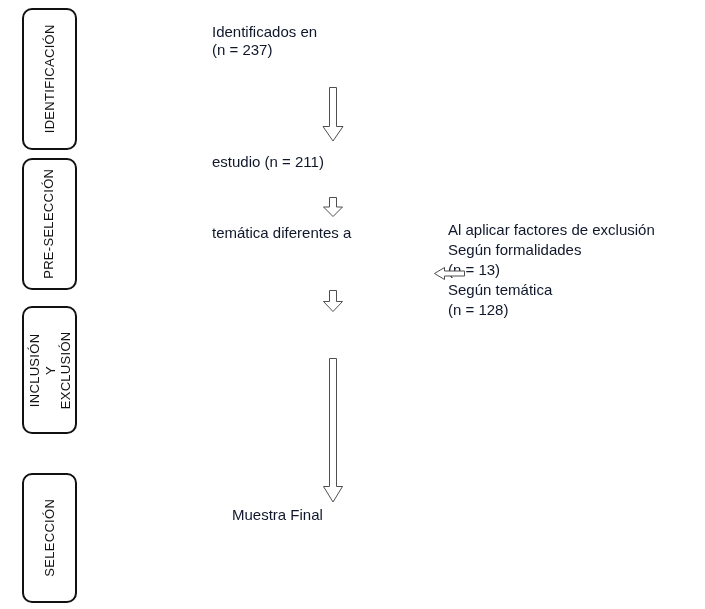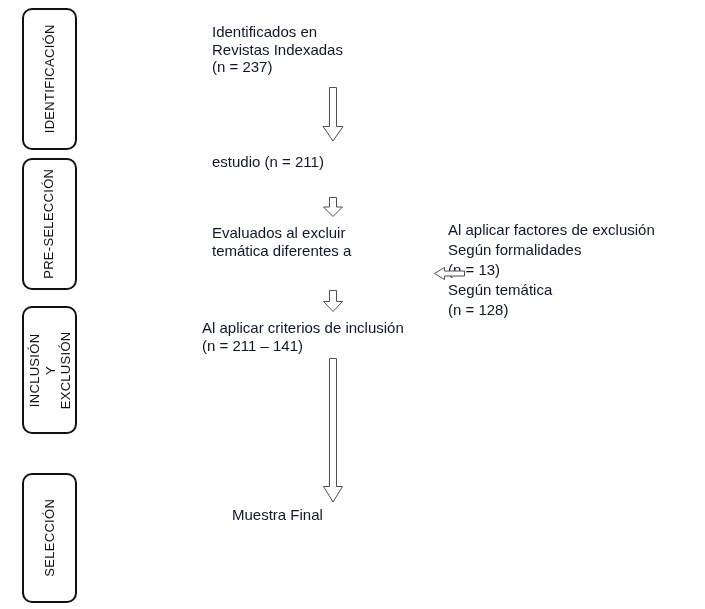--- a/index.html
+++ b/index.html
@@ -60,61 +60,55 @@
   </div>
   <div class="stage" style="top:306px; height:128px;">
     <span class="rot double">INCLUSIÓN Y EXCLUSIÓN</span>
   </div>
   <div class="stage" style="top:473px; height:130px;">
     <span class="rot single">SELECCIÓN</span>
   </div>
 
   <div class="node" style="left:212px; top:23px; width:240px;">
     <div>Identificados en</div>
-    <div>Revistas Indexadas</div>
     <div>(n = 237)</div>
   </div>
 
   <svg class="arrow" style="left:322px; top:87px;" width="22" height="55" viewBox="0 0 22 55">
     <polygon points="7.5,0.5 14.5,0.5 14.5,39.5 21,39.5 11,54 1,39.5 7.5,39.5"></polygon>
   </svg>
 
   <div class="node" style="left:212px; top:153px; width:240px;">
     <div>estudio (n = 211)</div>
   </div>
 
   <svg class="arrow" style="left:323px; top:197px;" width="20" height="20" viewBox="0 0 20 20">
     <polygon points="6.5,0.5 13.5,0.5 13.5,10 19.5,10 10,19.5 0.5,10 6.5,10"></polygon>
   </svg>
 
   <div class="node" style="left:212px; top:224px; width:240px;">
-    <div>Evaluados al excluir</div>
     <div>temática diferentes a</div>
   </div>
 
   <div class="node note" style="left:448px; top:220px; width:260px;">
     <div>Al aplicar factores de exclusión</div>
     <div>Según formalidades</div>
     <div>(n = 13)</div>
     <div>Según temática</div>
     <div>(n = 128)</div>
   </div>
 
   <svg class="arrow" style="left:434px; top:267px;" width="31" height="13" viewBox="0 0 31 13">
     <polygon points="30.5,4 10.5,4 10.5,0.5 0.5,6.5 10.5,12.5 10.5,9 30.5,9"></polygon>
   </svg>
 
   <svg class="arrow" style="left:323px; top:290px;" width="20" height="22" viewBox="0 0 20 22">
     <polygon points="6.5,0.5 13.5,0.5 13.5,11.5 19.5,11.5 10,21.5 0.5,11.5 6.5,11.5"></polygon>
   </svg>
 
-  <div class="node" style="left:202px; top:319px; width:260px;">
-    <div>Al aplicar criterios de inclusión</div>
-    <div>(n = 211 – 141)</div>
-  </div>
 
   <svg class="arrow" style="left:323px; top:358px;" width="20" height="145" viewBox="0 0 20 145">
     <polygon points="6.5,0.5 13.5,0.5 13.5,128.5 19.5,128.5 10,144 0.5,128.5 6.5,128.5"></polygon>
   </svg>
 
   <div class="node" style="left:232px; top:506px; width:200px;">
     <div>Muestra Final</div>
   </div>
 
 </div>

